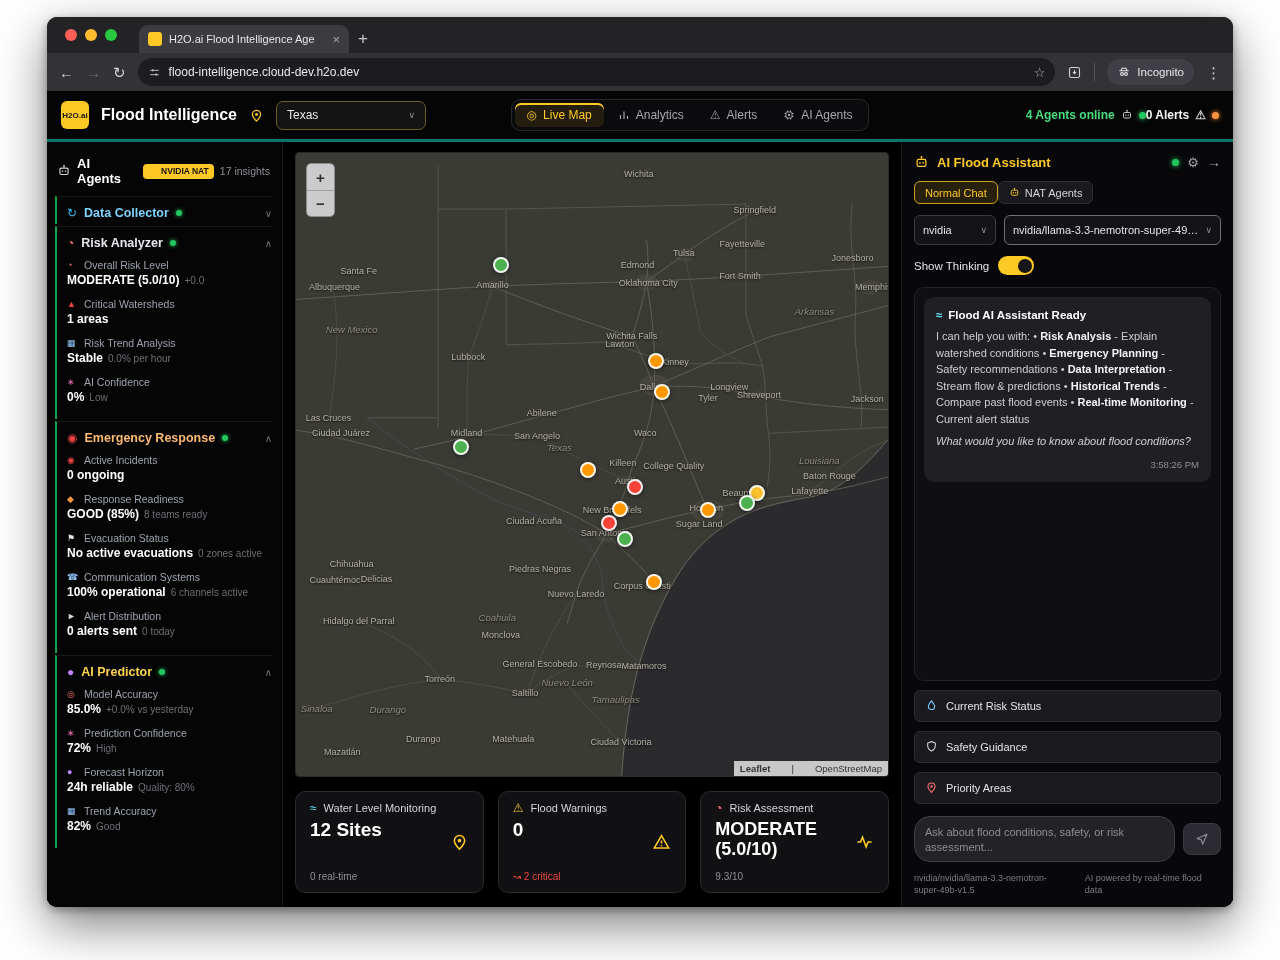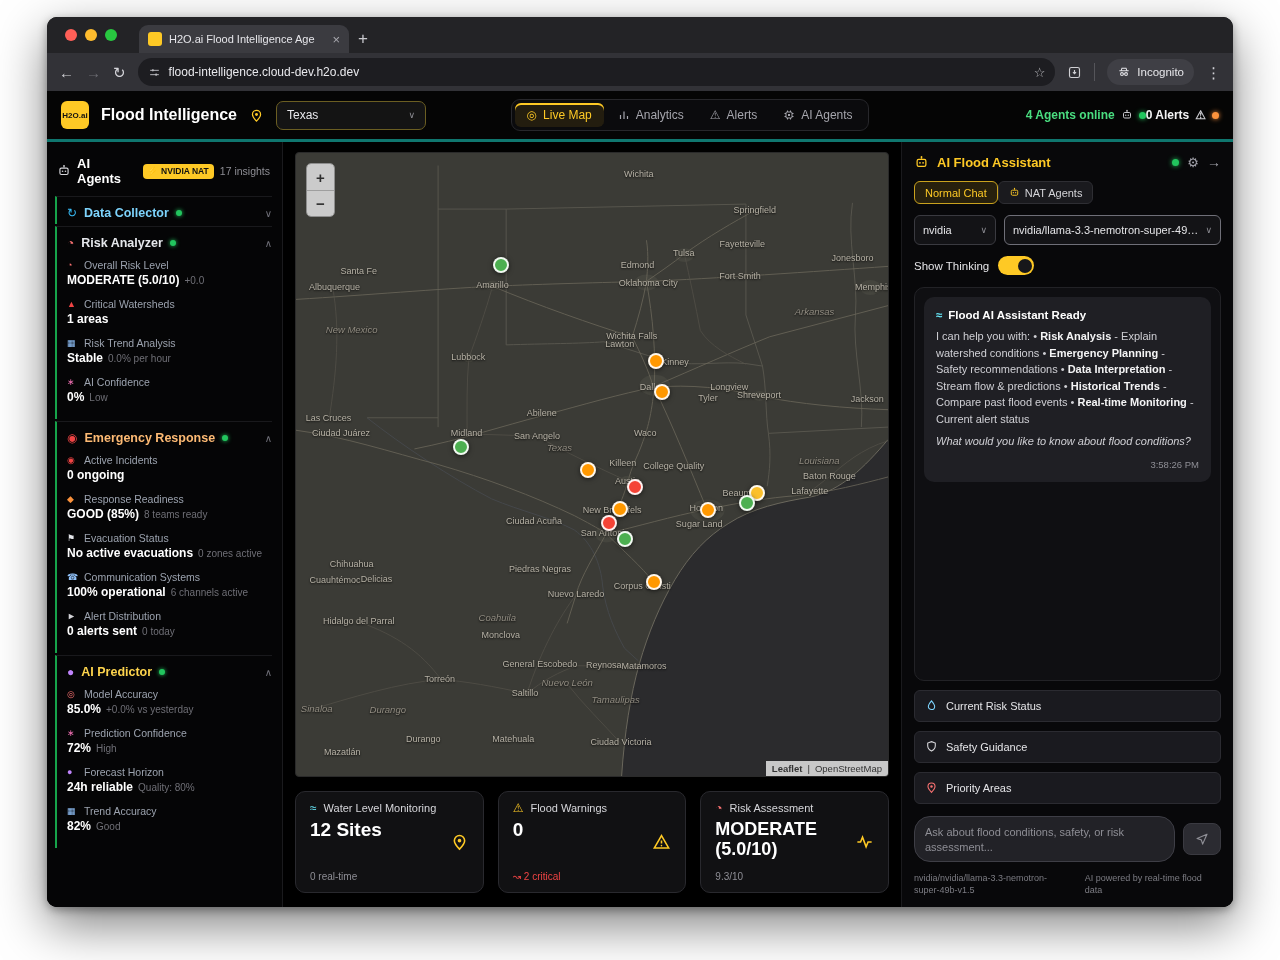--- a/index.html
+++ b/index.html
@@ -67,21 +67,21 @@
   
   .map-col{flex:1;min-width:0;display:flex;flex-direction:column;padding:10px 12px 14px;gap:14px;}
   .map{flex:1;position:relative;background:#3b3b36;border-radius:4px;overflow:hidden;border:1px solid #2a2a2a;}
   .map svg.base{position:absolute;inset:0;width:100%;height:100%;}
   .labels span{position:absolute;transform:translate(-50%,-50%);font-size:9px;color:#b6b1a5;white-space:nowrap;text-shadow:0 1px 2px rgba(0,0,0,.8);pointer-events:none;}
   .labels span.region{font-style:italic;color:#908b80;font-size:9.5px;}
   .marker{position:absolute;width:12px;height:12px;border-radius:50%;border:2px solid rgba(255,255,255,.92);transform:translate(-50%,-50%);box-shadow:0 1px 5px rgba(0,0,0,.55);}
   .zoom{position:absolute;top:10px;left:10px;width:27px;border:1px solid #8e8e8e;border-radius:5px;overflow:hidden;}
   .zoom button{display:block;width:100%;height:26px;background:#cbcbcb;border:none;color:#2e2e2e;font-size:15px;font-weight:bold;padding:0;}
   .zoom button + button{border-top:1px solid #9e9e9e;}
-  .attribution{position:absolute;right:0;bottom:0;background:rgba(222,222,222,.88);color:#333;font-size:9.5px;padding:2px 6px;display:flex;gap:5px;align-items:center;}
+  .attribution{position:absolute;right:0;bottom:0;background:rgba(222,222,222,.88);color:#333;font-size:9.5px;padding:2px 6px;display:flex;gap:21px;align-items:center;}
   .attribution b{font-weight:bold;}
   .cards{height:102px;flex:none;display:flex;gap:14px;}
   .card{flex:1;background:#111113;border:1px solid #29292e;border-radius:10px;padding:10px 14px;position:relative;display:flex;flex-direction:column;box-sizing:border-box;}
   .card-head{display:flex;align-items:center;gap:7px;font-size:11px;color:#d6d6da;}
   .card-ico{font-size:12px;line-height:1;}
   .card-value{margin-top:5px;font-size:19px;font-weight:bold;color:#fff;line-height:1.12;max-width:168px;}
   .card-sub{margin-top:auto;font-size:10px;color:#8e8e95;}
   .card-sub.red{color:#ef4444;}
   .card-right{position:absolute;right:14px;top:50%;transform:translateY(-50%);color:#fec925;font-size:19px;}
   

